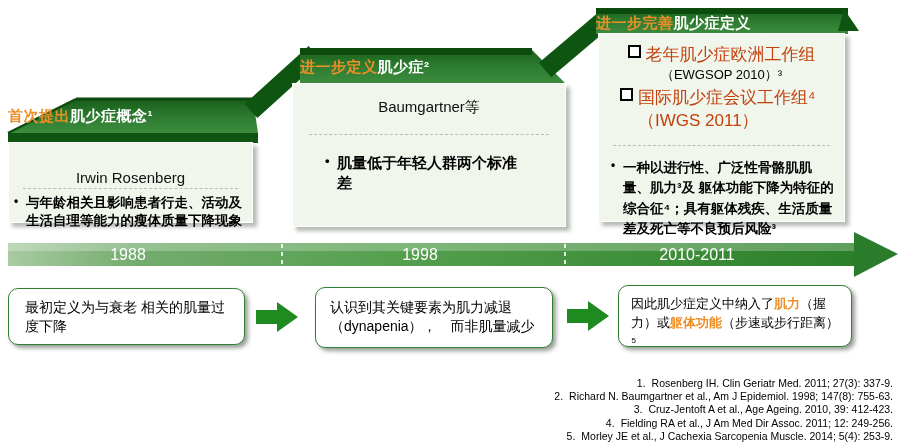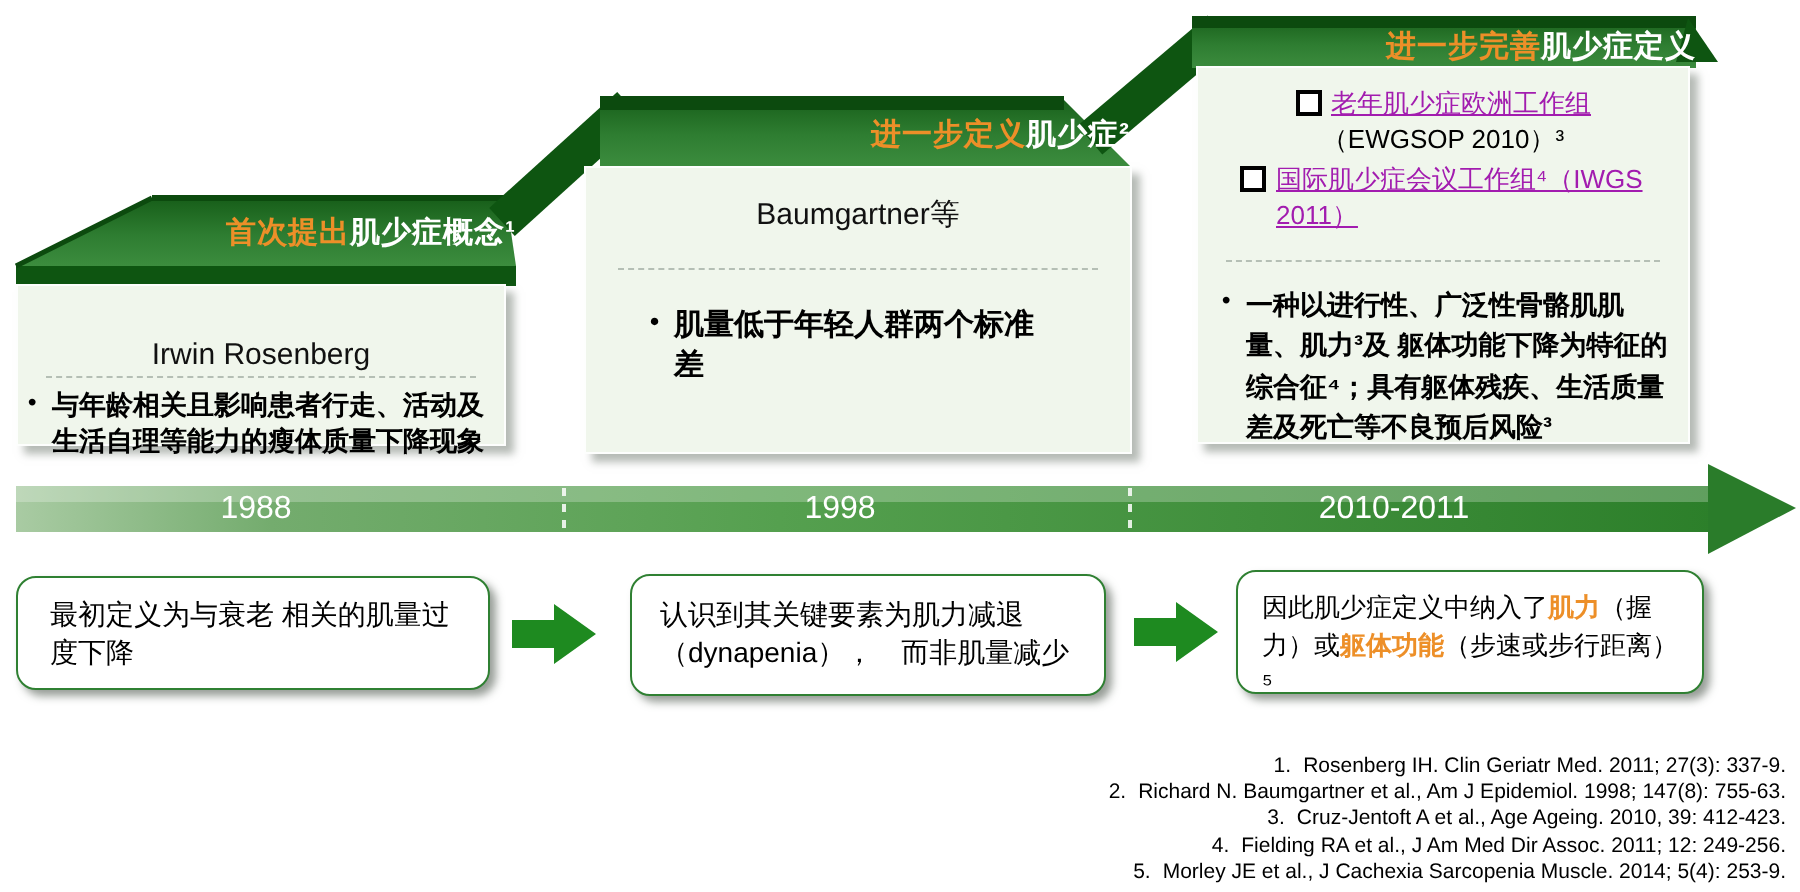--- a/index.html
+++ b/index.html
@@ -2,35 +2,35 @@
 <html><head>
 <meta charset="utf-8">
 <style>
   html,body{margin:0;padding:0;background:#fff;}
   #slide{
     position:relative;width:900px;height:446px;overflow:hidden;background:#fff;
     font-family:"Liberation Sans","DejaVu Sans",sans-serif;color:#000;
   }
   #shapes{position:absolute;left:0;top:0;width:900px;height:446px;}
   
-  .banner-title{position:absolute;text-align:right;font-size:15px;font-weight:bold;letter-spacing:.5px;white-space:nowrap;}
+  .banner-title{position:absolute;text-align:left;font-size:15px;font-weight:bold;letter-spacing:.5px;white-space:nowrap;}
   .banner-title .hl{color:#ED8F28;}
   .banner-title .rest{color:#ffffff;}
   
   .panel-box{
     position:absolute;background:#F0F6EC;border:1px solid #FDFEFD;
     box-shadow:4px 4px 4px rgba(120,130,120,.55);
   }
   .panel-author{text-align:center;font-size:15px;color:#111;}
   .dash-div{border-bottom:1px dashed #B5BFB5;}
   .bullet-row{display:flex;}
   .bullet-dot{flex:0 0 12px;font-weight:bold;}
   .bullet-text{font-weight:bold;color:#000;}
   .chk{display:inline-block;width:9px;height:9px;border:2px solid #000;margin-right:5px;flex:0 0 auto;margin-top:2px;background:#fff;}
-  .chk-line{display:flex;align-items:flex-start;font-size:13px;color:#a21caf;text-decoration:underline;}
+  .chk-line{display:flex;align-items:flex-start;font-size:17px;color:#c2410c;}
   
   .year{position:absolute;width:200px;text-align:center;font-size:16px;color:#fff;}
   
   .callout{
     position:absolute;background:#fff;border:1.5px solid #2F8032;border-radius:10px;
     box-shadow:3px 3px 4px rgba(95,105,95,.65);color:#000;
   }
   .callout .hl{color:#ED8F28;font-weight:bold;}
   
   #refs{position:absolute;right:7px;top:377px;width:450px;}

